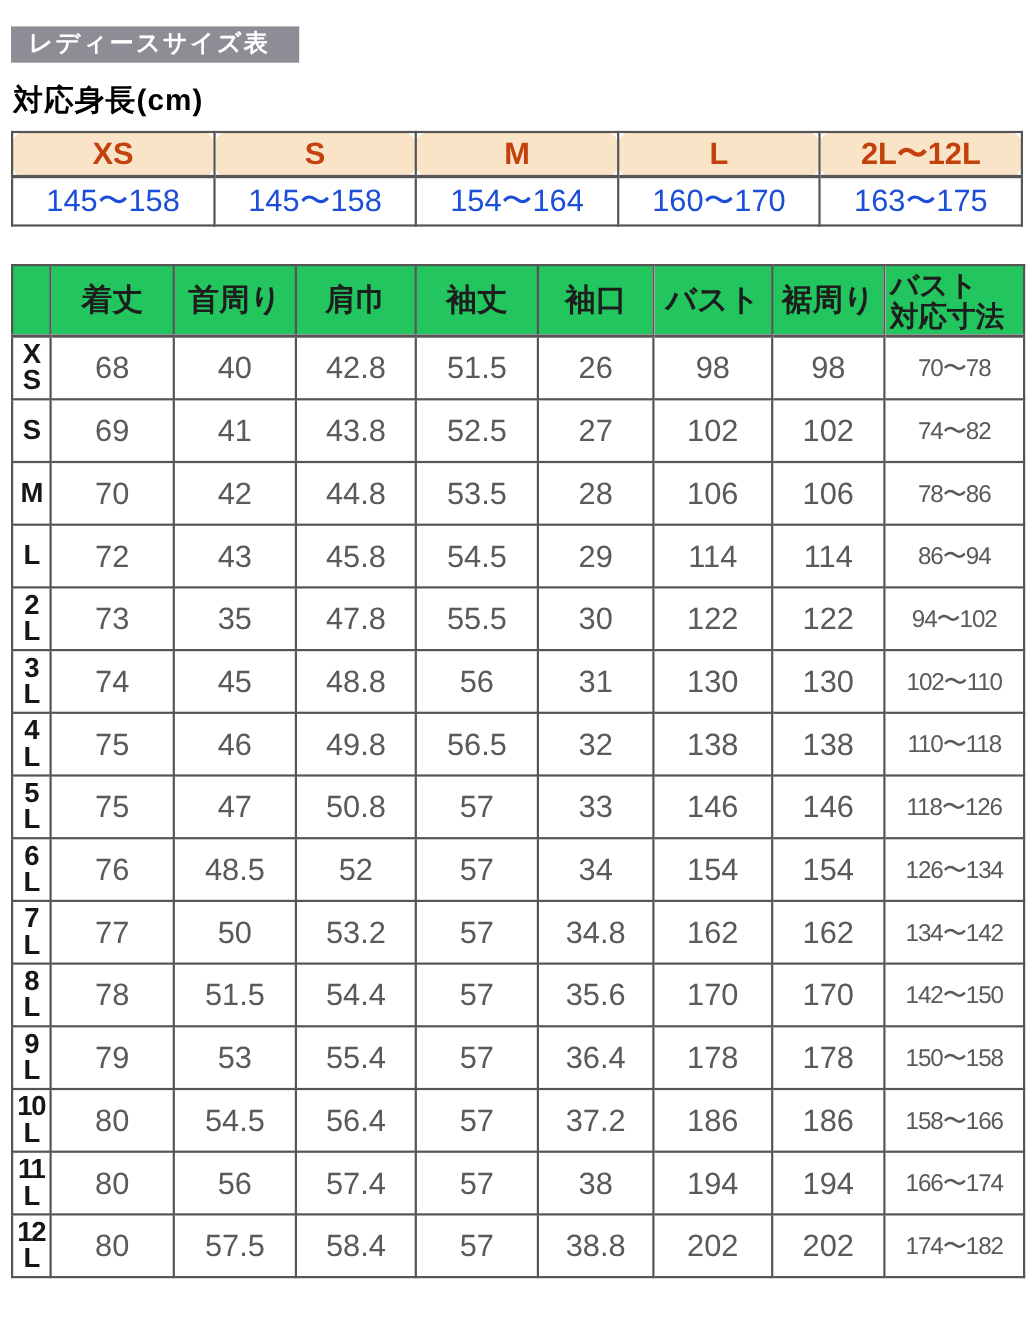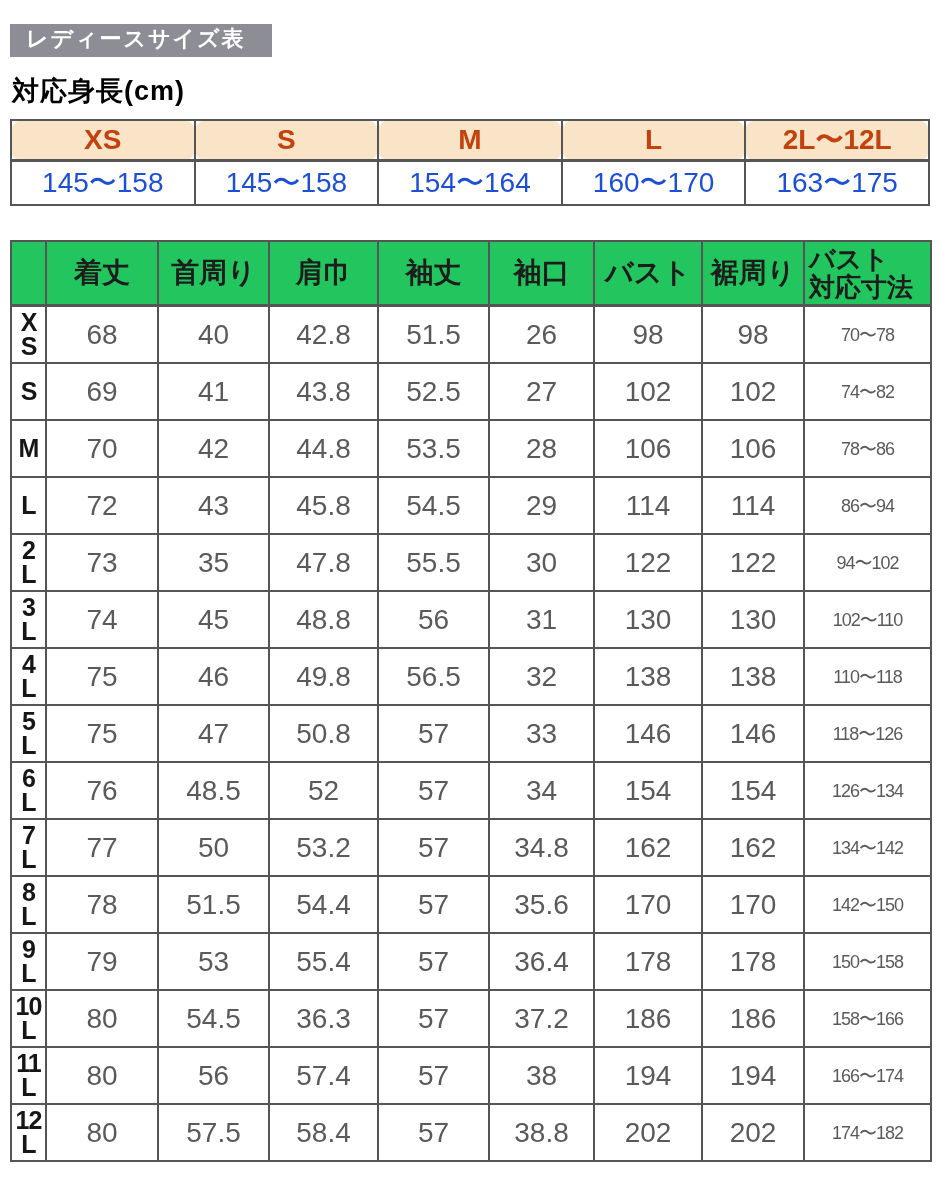--- a/index.html
+++ b/index.html
@@ -86,21 +86,21 @@
   }
   .size-table td.size-cell {
     color: #161616;
     font-size: 25px;
     font-weight: bold;
     white-space: pre-line;
     line-height: 0.95;
     letter-spacing: -1px;
   }
   .size-table td.bust-range-cell {
-    font-size: 18px;
+    font-size: 22px;
     letter-spacing: -1px;
   }
 </style>
 </head>
 <body>
 
 <div class="page">
 
   <div class="title-bar">レディースサイズ表</div>
 
@@ -293,21 +293,21 @@
           <td>36.4</td>
           <td>178</td>
           <td>178</td>
           <td class="bust-range-cell">150〜158</td>
         </tr>
         <tr>
           <td class="size-cell">10
 L</td>
           <td>80</td>
           <td>54.5</td>
-          <td>36.3</td>
+          <td>56.4</td>
           <td>57</td>
           <td>37.2</td>
           <td>186</td>
           <td>186</td>
           <td class="bust-range-cell">158〜166</td>
         </tr>
         <tr>
           <td class="size-cell">11
 L</td>
           <td>80</td>

